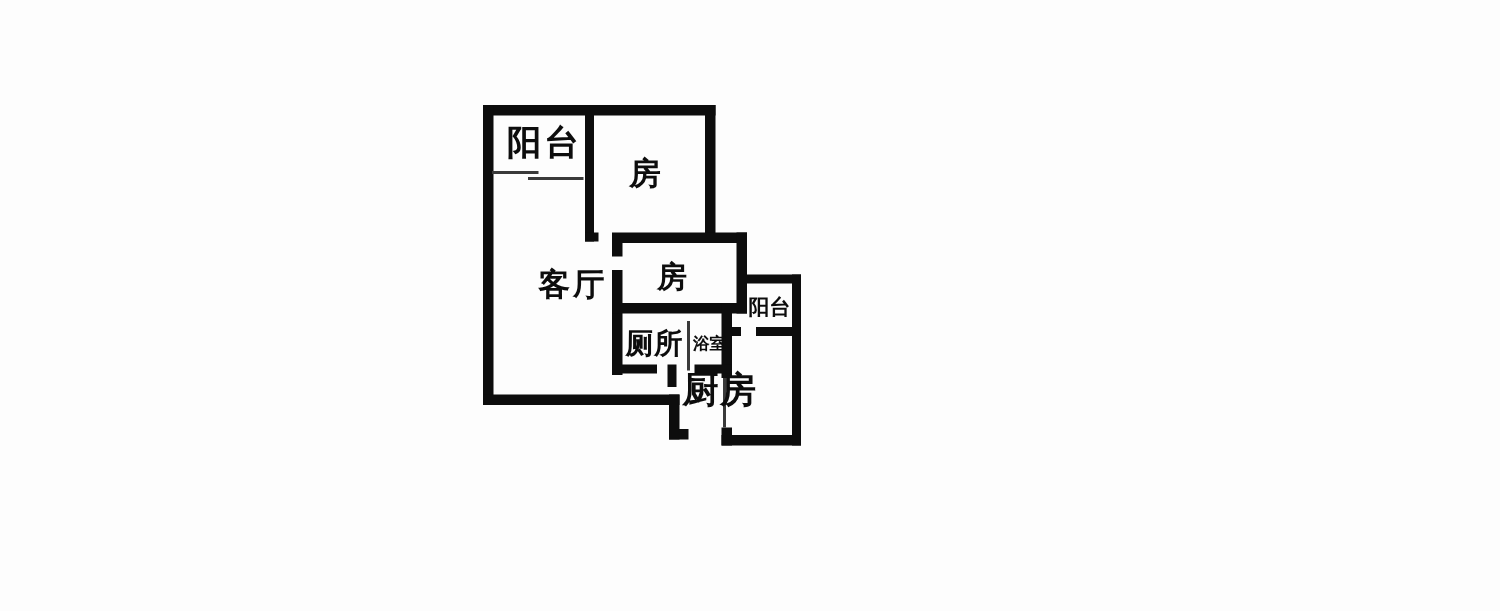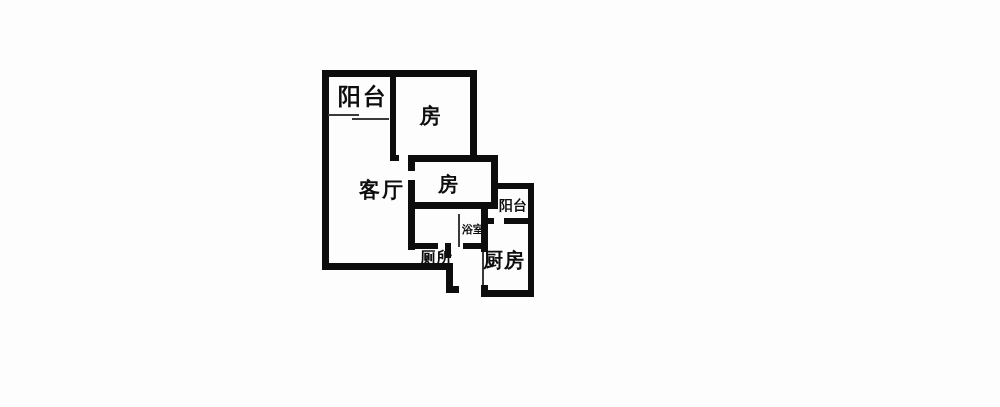--- a/index.html
+++ b/index.html
@@ -71,21 +71,21 @@
   <div class="thin" style="left:482px;top:252px;width:2px;height:33px;"></div>
 
   <span class="room-label" style="left:363px;top:96px;font-size:23px;">阳台</span>
 
   <span class="room-label" style="left:431px;top:116px;font-size:21px;">房</span>
 
   <span class="room-label" style="left:370px;top:190px;font-size:21px;margin-left:12px;">客厅</span>
 
   <span class="room-label" style="left:449px;top:184px;font-size:20px;">房</span>
 
-  <span class="room-label" style="left:436px;top:230px;font-size:16px;letter-spacing:0;margin-top:28px;">厕所</span>
+  <span class="room-label" style="left:436px;top:230px;font-size:19px;letter-spacing:0;">厕所</span>
 
   <span class="room-label small" style="left:473px;top:229px;font-size:11px;font-weight:700;">浴室</span>
 
   <span class="room-label small" style="left:513px;top:205px;font-size:14px;">阳台</span>
 
-  <span class="room-label" style="left:504px;top:260px;font-size:20px;letter-spacing:1px;">厨房</span>
+  <span class="room-label" style="left:480px;top:260px;font-size:24px;letter-spacing:1px;">厨房</span>
 
 </div>
 
 </body></html>

